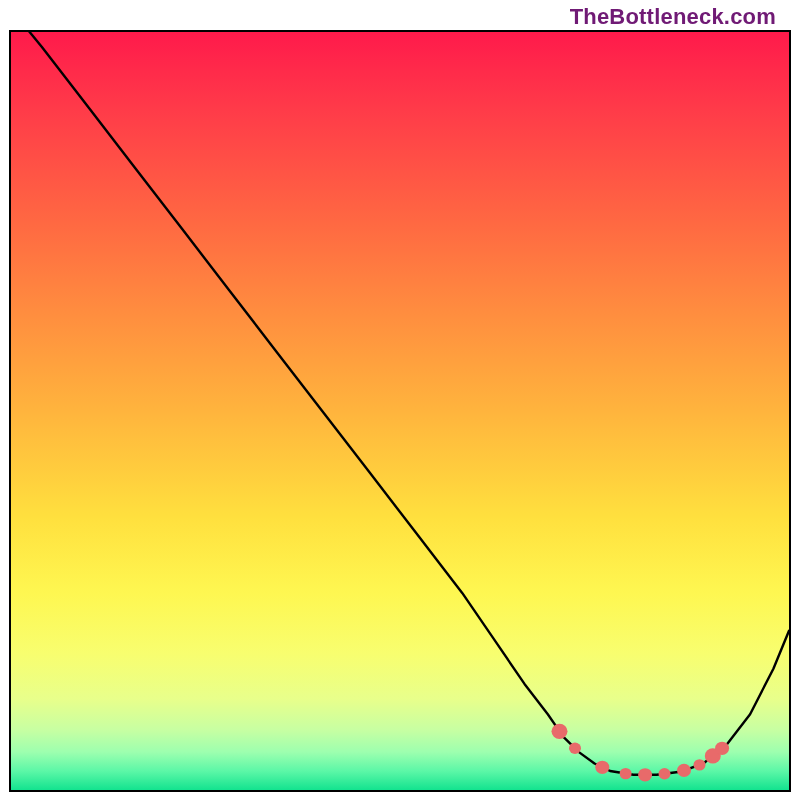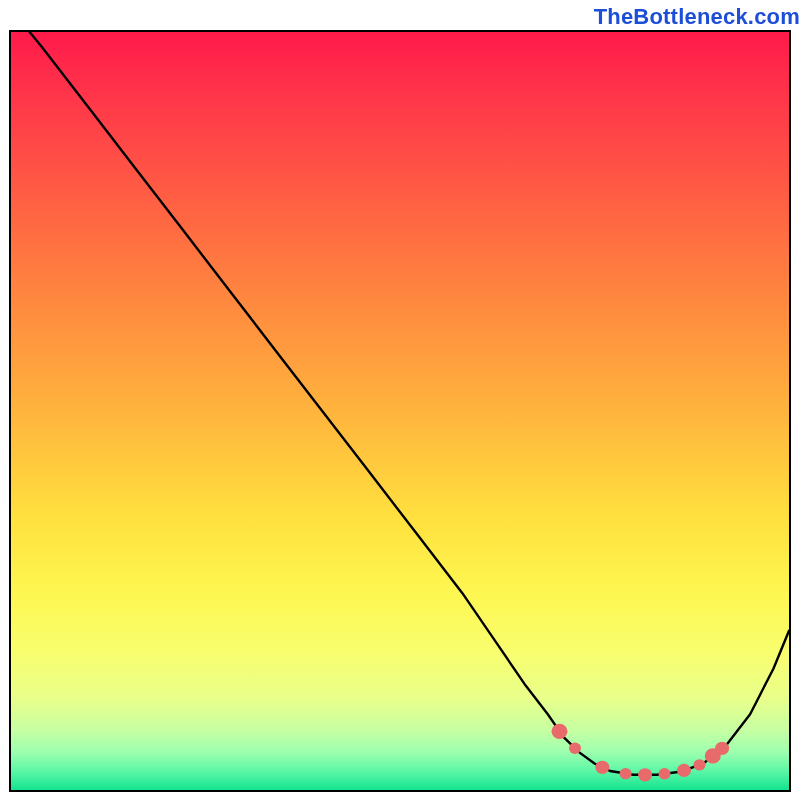--- a/index.html
+++ b/index.html
@@ -12,24 +12,24 @@
     font-family: Arial, Helvetica, sans-serif;
   }
   .stage {
     position: relative;
     width: 800px;
     height: 800px;
   }
   .watermark {
     position: absolute;
     top: 4px;
-    right: 0;
+    right: 24px;
     font-size: 22px;
     font-weight: 600;
-    color: #1d4ed8;
+    color: #701a75;
     letter-spacing: 0.2px;
     z-index: 10;
   }
   .plot-frame {
     position: absolute;
     left: 9px;
     top: 30px;
     width: 782px;
     height: 762px;
     border: 2px solid #000000;

